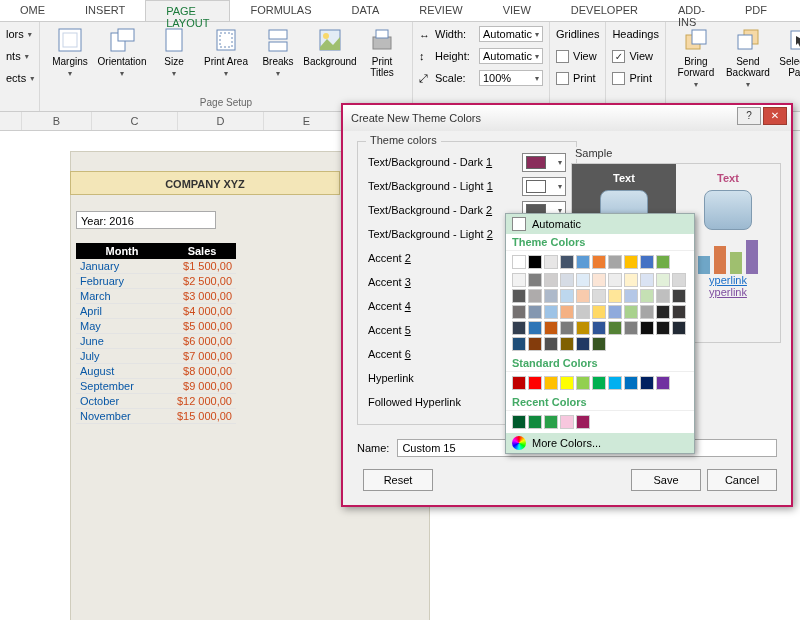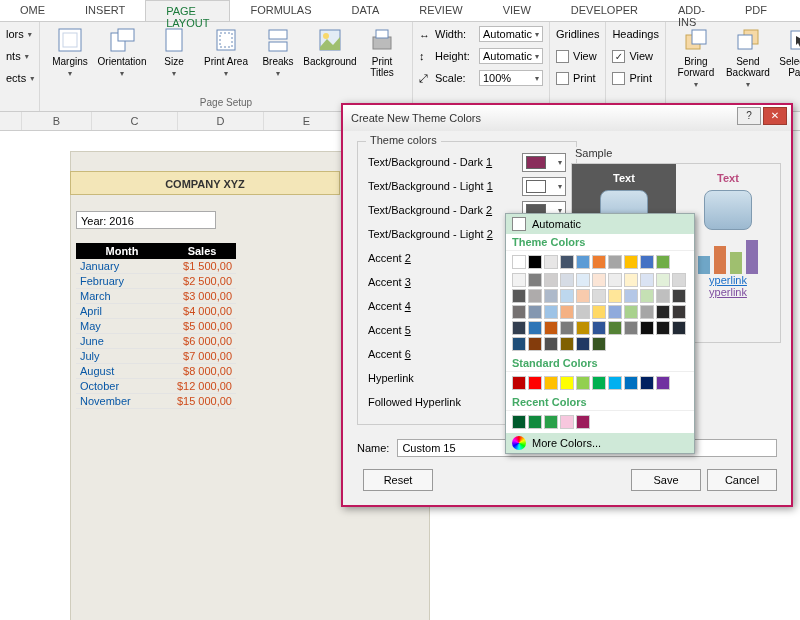--- a/index.html
+++ b/index.html
@@ -333,20 +333,24 @@
           </div>
           <div class="r">
             <div class="m">July</div>
             <div class="s">$7 000,00</div>
           </div>
           <div class="r">
             <div class="m">August</div>
             <div class="s">$8 000,00</div>
           </div>
           <div class="r">
+            <div class="m">September</div>
+            <div class="s">$9 000,00</div>
+          </div>
+          <div class="r">
             <div class="m">October</div>
             <div class="s">$12 000,00</div>
           </div>
           <div class="r">
             <div class="m">November</div>
             <div class="s">$15 000,00</div>
           </div>
         </div>
     </div>
   </div>

